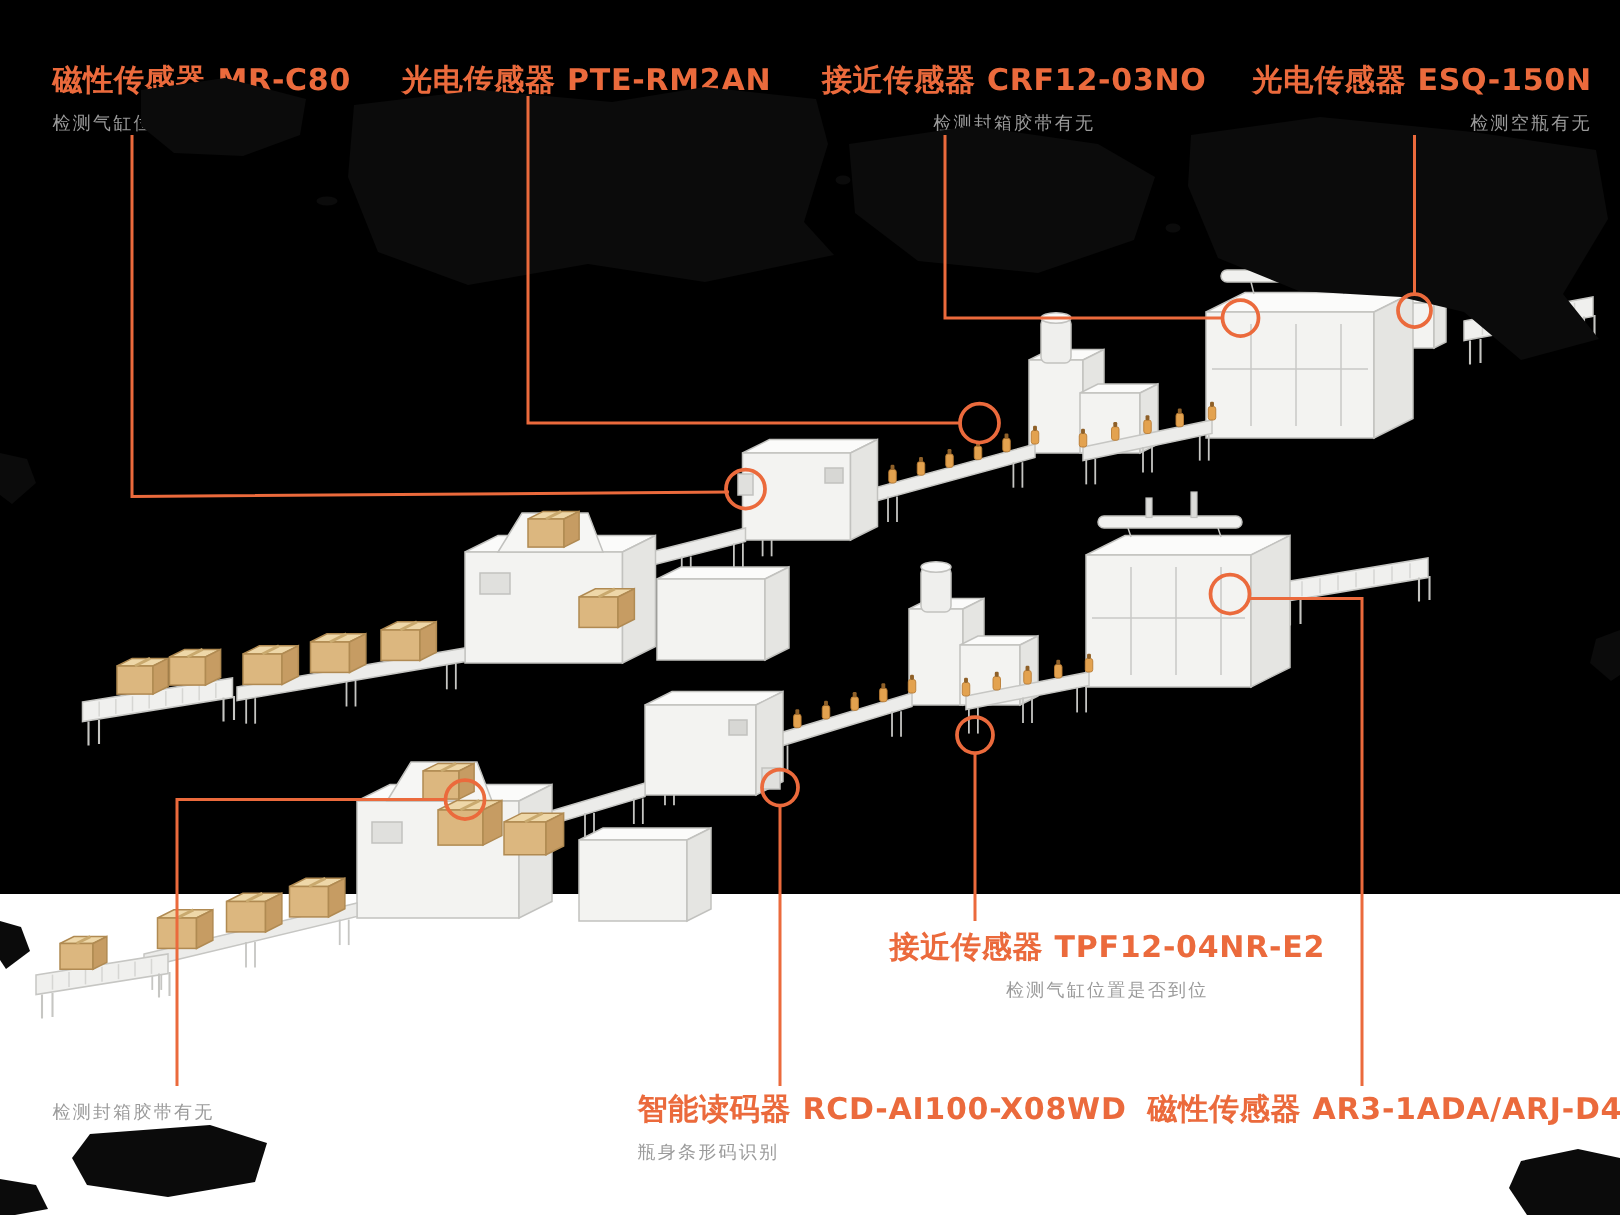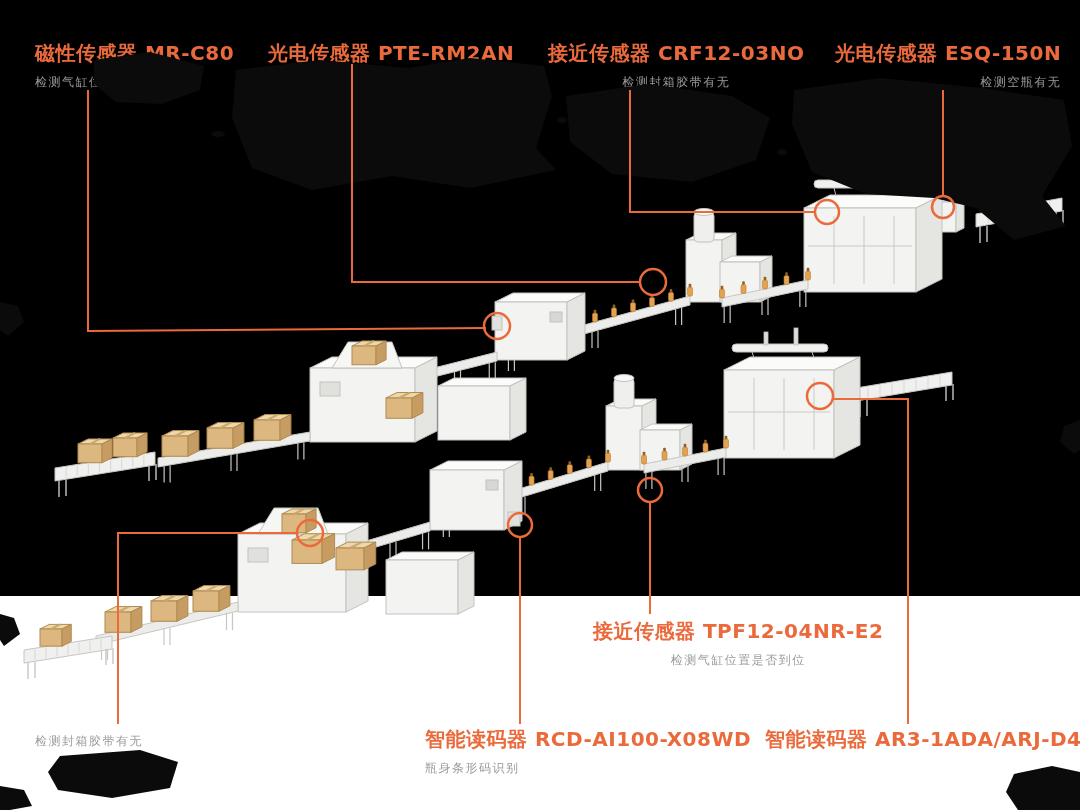--- a/index.html
+++ b/index.html
@@ -412,21 +412,21 @@
       <div class="c-sub">检测气缸位置是否到位</div>
     </div>
     <div class="callout" style="left: 35px; top: 726px;">
       <div class="c-sub">检测封箱胶带有无</div>
     </div>
     <div class="callout" style="left: 388px; top: 726px; margin-left: 37px;">
       <div class="c-title">智能读码器  RCD-AI100-X08WD</div>
       <div class="c-sub">瓶身条形码识别</div>
     </div>
     <div class="callout" style="left: 765px; top: 726px;">
-      <div class="c-title">智能读码器  AR3-1ADA/ARJ-D4</div>
+      <div class="c-title">磁性传感器  AR3-1ADA/ARJ-D4</div>
     </div>
   </div>
 
   <svg id="grunge" class="layer" viewBox="0 0 1080 810">
     <g fill="#0b0b0b">
       <polygon points="94,60 150,52 204,66 200,90 162,104 116,102 94,84"></polygon>
       <polygon points="236,70 320,60 408,68 470,58 544,66 552,96 536,148 556,170 470,188 392,176 312,190 252,168 232,118"></polygon>
       <polygon points="566,96 648,84 732,96 770,118 756,160 692,182 612,174 570,142"></polygon>
       <polygon points="794,90 880,78 982,88 1064,100 1072,146 1042,196 1066,226 1014,240 976,208 934,198 866,194 812,172 792,124"></polygon>
       <polygon points="0,302 18,306 24,322 8,336 0,330"></polygon>

